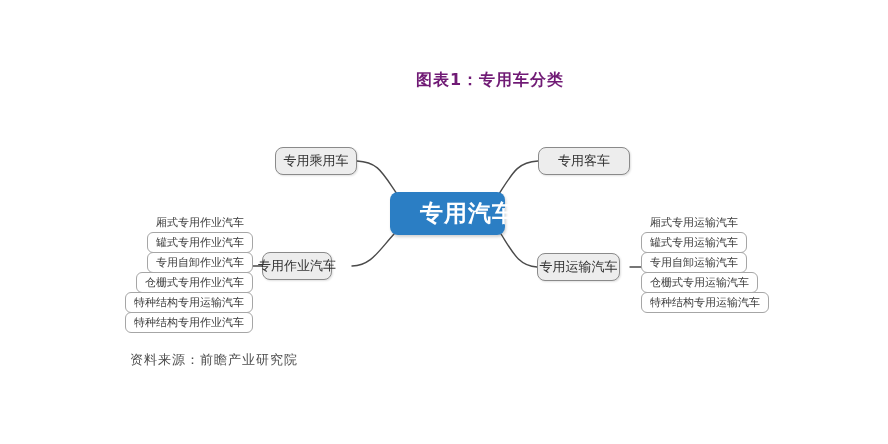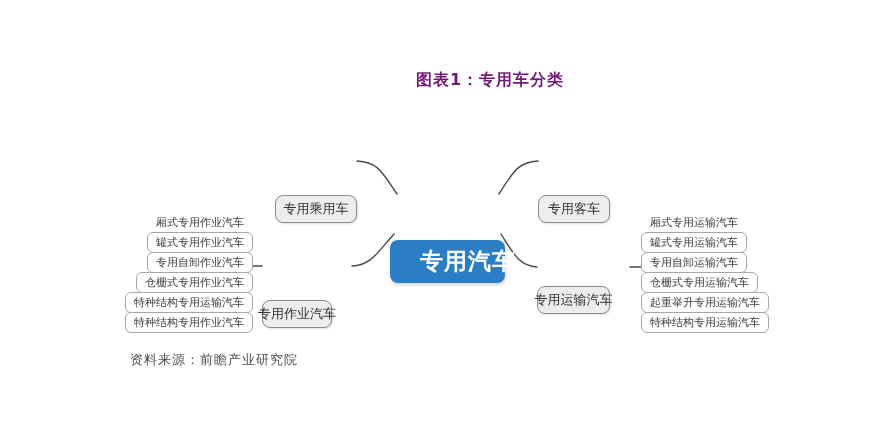--- a/index.html
+++ b/index.html
@@ -7,38 +7,38 @@
     position:relative;width:888px;height:444px;background:#ffffff;overflow:hidden;
     font-family:"DejaVu Sans",sans-serif;
   }
   .title{
     position:absolute;top:70px;left:0;width:888px;text-align:center;
     font-size:16px;font-weight:bold;color:#701a75;letter-spacing:1px;margin-left:46px;
   }
   svg.links{position:absolute;top:0;left:0;width:888px;height:444px;}
   .node{
     position:absolute;display:flex;align-items:center;justify-content:center;
-    box-sizing:border-box;white-space:nowrap;margin-top:48px;
+    box-sizing:border-box;white-space:nowrap;
   }
   .root{
     left:390px;top:192px;width:115px;height:43px;
     background:#2b7ec4;border-radius:8px;color:#ffffff;
     font-size:23px;font-weight:bold;letter-spacing:1px;
     box-shadow:1px 2px 3px rgba(0,0,0,0.18);
     padding-left:41px;
   }
   .sec{
     background:#ededed;border:1px solid #8a8a8a;border-radius:8px;
     font-size:13px;color:#333333;
     box-shadow:1px 1px 2px rgba(0,0,0,0.12);
   }
   .tl{left:275px;top:147px;width:82px;height:28px;}
-  .tr{left:538px;top:147px;width:72px;height:28px;}
+  .tr{left:538px;top:147px;width:92px;height:28px;}
   .lb{left:262px;top:252px;width:70px;height:28px;}
-  .rb{left:537px;top:238px;width:73px;height:28px;}
+  .rb{left:537px;top:253px;width:83px;height:28px;}
   .leafcol{
     position:absolute;top:197px;display:flex;flex-direction:column;
   }
   .leafcol.leftcol{right:635px;align-items:flex-end;}
   .leafcol.rightcol{left:641px;align-items:flex-start;}
   .leaf{
     box-sizing:border-box;height:21px;line-height:19px;padding:0 8px;
     border:1px solid #a6a6a6;border-radius:6px;background:#ffffff;
     font-size:11px;color:#404040;white-space:nowrap;margin-top:-1px;
   }
@@ -80,19 +80,18 @@
     <div class="leaf">仓栅式专用作业汽车</div>
     <div class="leaf">特种结构专用运输汽车</div>
     <div class="leaf">特种结构专用作业汽车</div>
   </div>
 
   <div class="leafcol rightcol">
     <div class="leaf first">厢式专用运输汽车</div>
     <div class="leaf">罐式专用运输汽车</div>
     <div class="leaf">专用自卸运输汽车</div>
     <div class="leaf">仓栅式专用运输汽车</div>
-    <div class="leaf">起重举升专用运输汽车</div>
     <div class="leaf">特种结构专用运输汽车</div>
   </div>
 
   <div class="source">资料来源：前瞻产业研究院</div>
 
 </div>
 
 </body></html>

